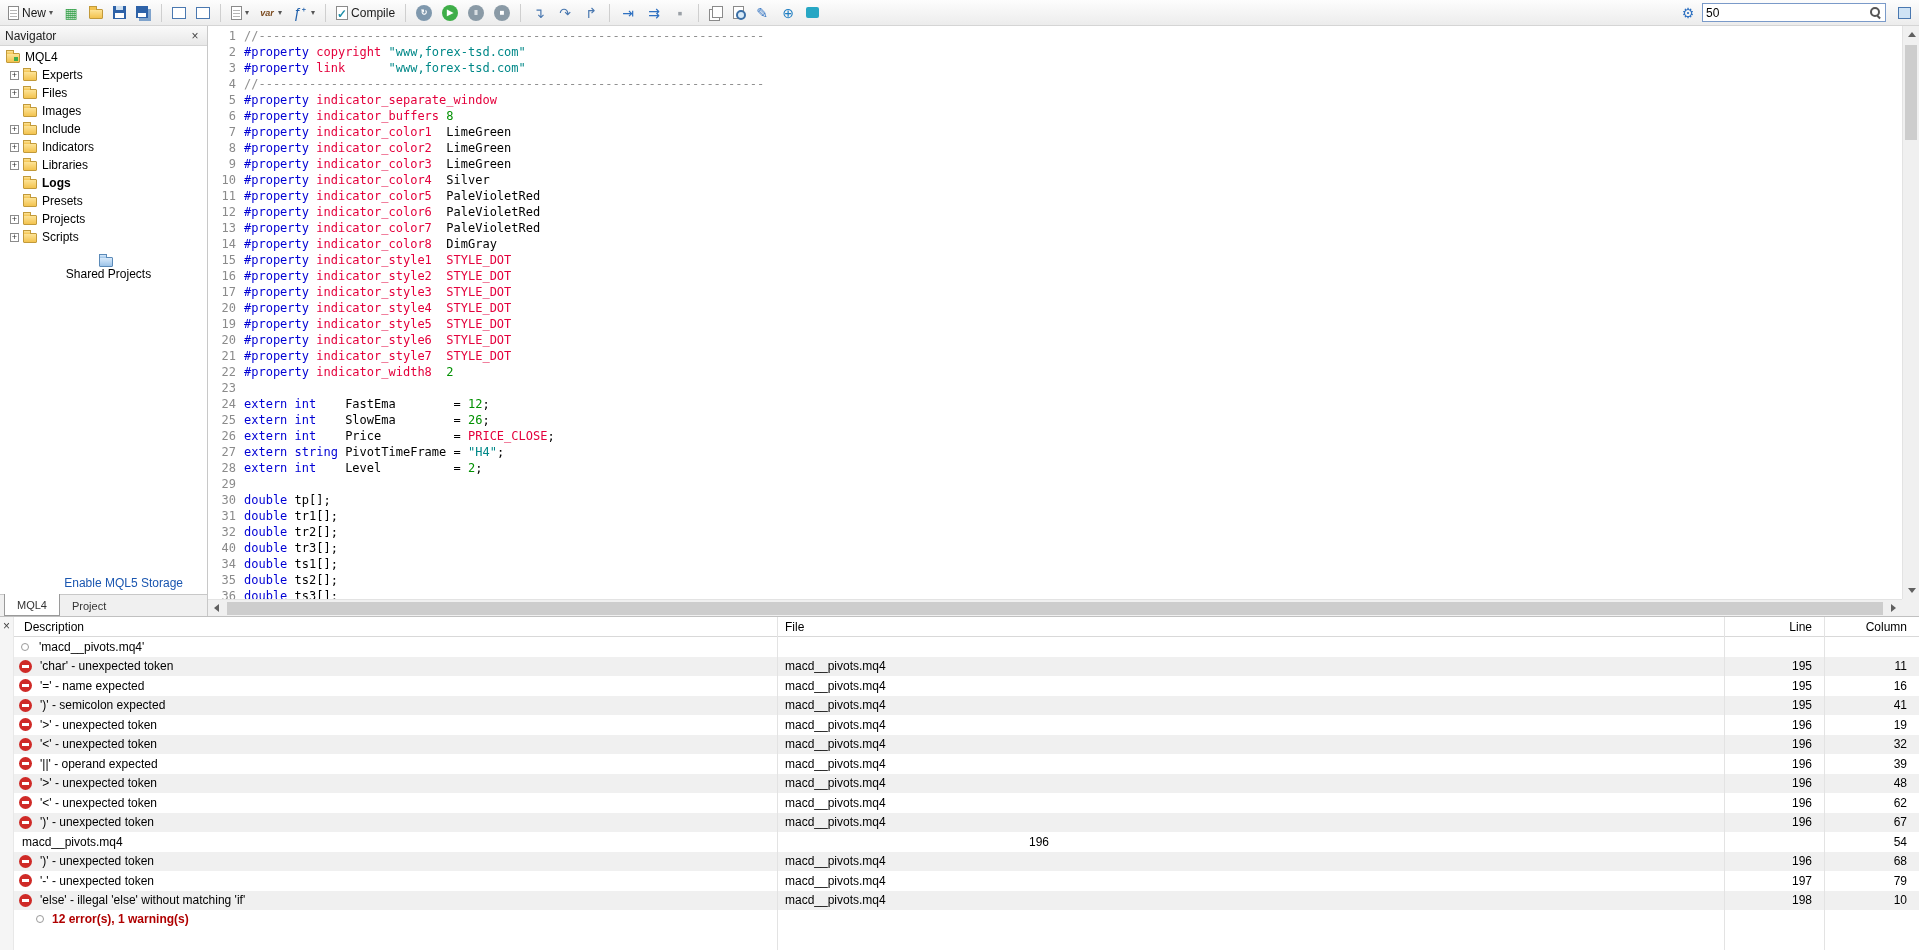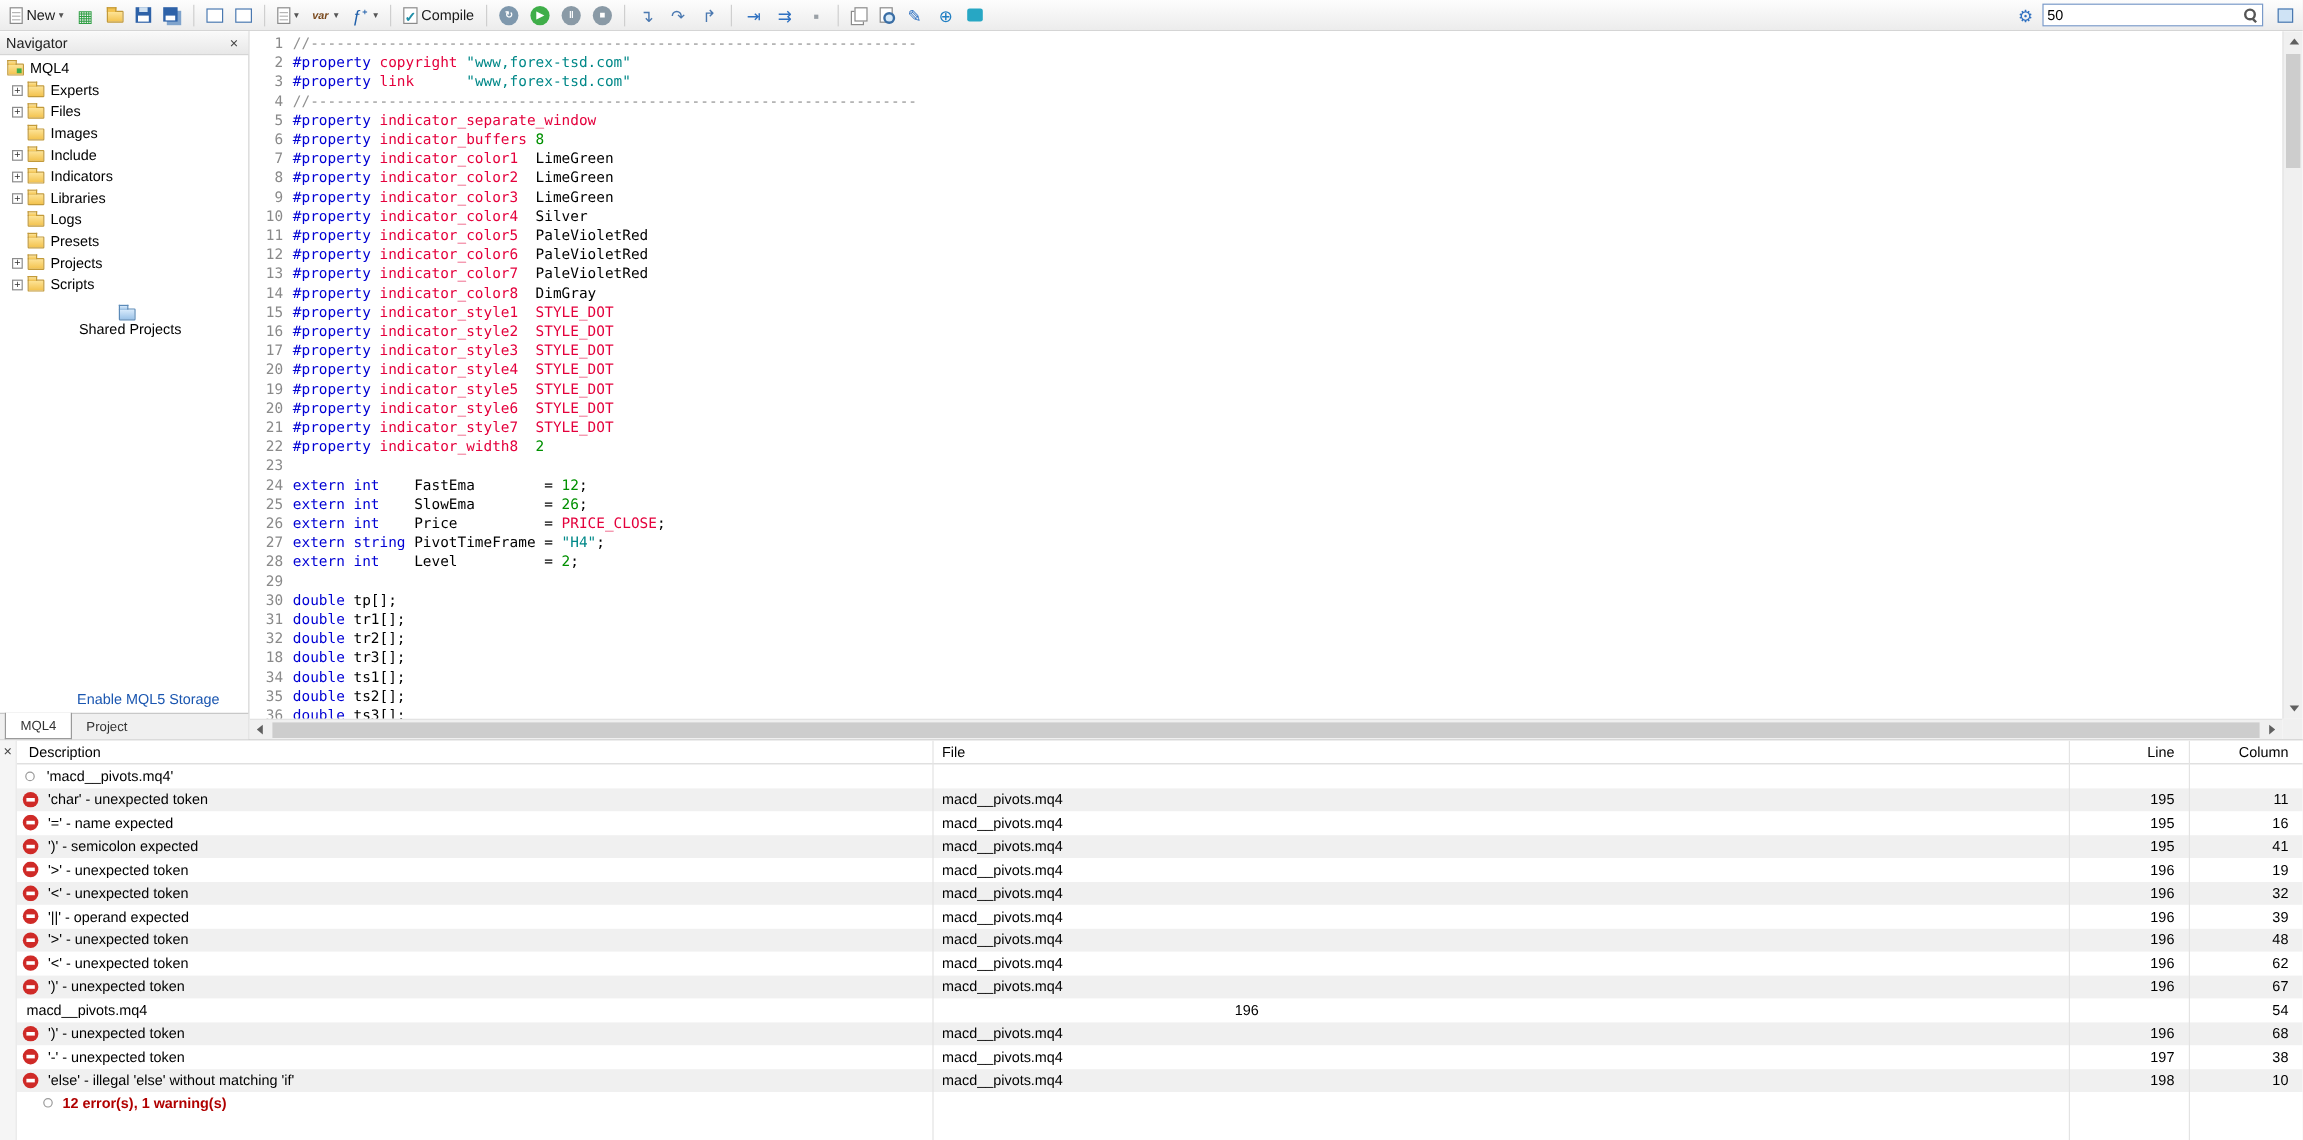--- a/index.html
+++ b/index.html
@@ -265,21 +265,21 @@
         <div class="tree-item" style="padding-left: 10px;">
           <span class="expander">+</span>
           <span class="tree-ic folder-icon"></span>
           <span class="tree-label">Indicators</span>
         </div>
         <div class="tree-item" style="padding-left: 10px;">
           <span class="expander">+</span>
           <span class="tree-ic folder-icon"></span>
           <span class="tree-label">Libraries</span>
         </div>
-        <div class="tree-item" style="padding-left: 10px;">
+        <div class="tree-item" style="padding-left: 10px; font-weight: bold;">
           <span class="expander ph"></span>
           <span class="tree-ic folder-icon"></span>
           <span class="tree-label">Logs</span>
         </div>
         <div class="tree-item" style="padding-left: 10px;">
           <span class="expander ph"></span>
           <span class="tree-ic folder-icon"></span>
           <span class="tree-label">Presets</span>
         </div>
         <div class="tree-item" style="padding-left: 10px;">
@@ -335,21 +335,21 @@
           <div class="code-line"><span class="line-num">23</span><span class="line-body"></span></div>
           <div class="code-line"><span class="line-num">24</span><span class="line-body"><span class="tok-k">extern int</span><span class="tok-x">    FastEma        = </span><span class="tok-n">12</span><span class="tok-x">;</span></span></div>
           <div class="code-line"><span class="line-num">25</span><span class="line-body"><span class="tok-k">extern int</span><span class="tok-x">    SlowEma        = </span><span class="tok-n">26</span><span class="tok-x">;</span></span></div>
           <div class="code-line"><span class="line-num">26</span><span class="line-body"><span class="tok-k">extern int</span><span class="tok-x">    Price          = </span><span class="tok-p">PRICE_CLOSE</span><span class="tok-x">;</span></span></div>
           <div class="code-line"><span class="line-num">27</span><span class="line-body"><span class="tok-k">extern string</span><span class="tok-x"> PivotTimeFrame = </span><span class="tok-s">"H4"</span><span class="tok-x">;</span></span></div>
           <div class="code-line"><span class="line-num">28</span><span class="line-body"><span class="tok-k">extern int</span><span class="tok-x">    Level          = </span><span class="tok-n">2</span><span class="tok-x">;</span></span></div>
           <div class="code-line"><span class="line-num">29</span><span class="line-body"></span></div>
           <div class="code-line"><span class="line-num">30</span><span class="line-body"><span class="tok-k">double</span><span class="tok-x"> tp[];</span></span></div>
           <div class="code-line"><span class="line-num">31</span><span class="line-body"><span class="tok-k">double</span><span class="tok-x"> tr1[];</span></span></div>
           <div class="code-line"><span class="line-num">32</span><span class="line-body"><span class="tok-k">double</span><span class="tok-x"> tr2[];</span></span></div>
-          <div class="code-line"><span class="line-num">18</span><span class="line-body"><span class="tok-k">double</span><span class="tok-x"> tr3[];</span></span></div>
+          <div class="code-line"><span class="line-num">40</span><span class="line-body"><span class="tok-k">double</span><span class="tok-x"> tr3[];</span></span></div>
           <div class="code-line"><span class="line-num">34</span><span class="line-body"><span class="tok-k">double</span><span class="tok-x"> ts1[];</span></span></div>
           <div class="code-line"><span class="line-num">35</span><span class="line-body"><span class="tok-k">double</span><span class="tok-x"> ts2[];</span></span></div>
           <div class="code-line"><span class="line-num">36</span><span class="line-body"><span class="tok-k">double</span><span class="tok-x"> ts3[];</span></span></div>
         </div>
     </div>
     <div id="vscroll">
       <div class="sb-btn">
           <span class="tri-up"></span>
         </div>
       <div id="vthumb"></div>
@@ -486,21 +486,21 @@
           <div class="cell-line">196</div>
           <div class="cell-col">68</div>
         </div>
         <div class="err-row">
           <div class="cell-desc">
             <span class="error-icon"></span>
             <span>'-' - unexpected token</span>
           </div>
           <div class="cell-file">macd__pivots.mq4</div>
           <div class="cell-line">197</div>
-          <div class="cell-col">38</div>
+          <div class="cell-col">79</div>
         </div>
         <div class="err-row alt">
           <div class="cell-desc">
             <span class="error-icon"></span>
             <span>'else' - illegal 'else' without matching 'if'</span>
           </div>
           <div class="cell-file">macd__pivots.mq4</div>
           <div class="cell-line">198</div>
           <div class="cell-col">10</div>
         </div>

